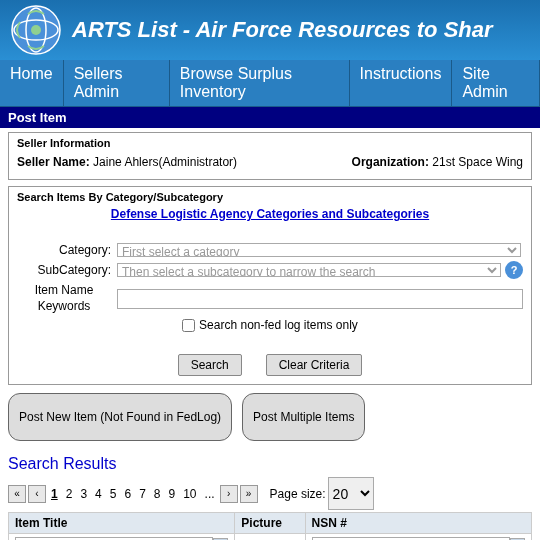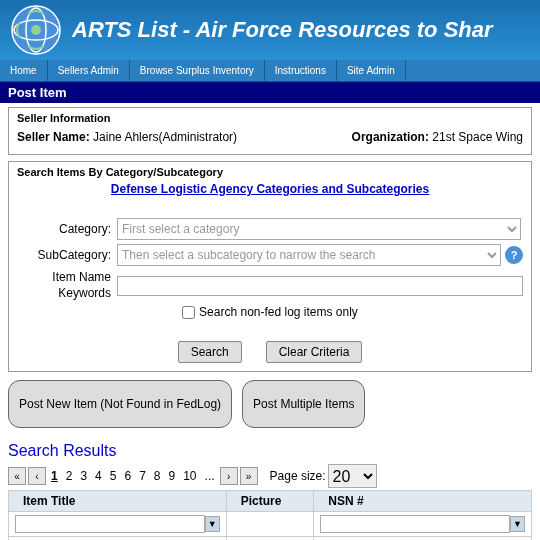--- a/index.html
+++ b/index.html
@@ -5,42 +5,42 @@
     * { box-sizing: border-box; margin: 0; padding: 0; }
     body { font-family: Arial, sans-serif; font-size: 12px; background: #fff; width: 540px; overflow-x: hidden; }
 
     
     .header { background: linear-gradient(to bottom, #1a6faf, #2a8fd4); display: flex; align-items: center; padding: 6px 10px; height: 60px; }
     .header-logo { width: 52px; height: 52px; }
     .header-title { color: #fff; font-size: 22px; font-style: italic; font-weight: bold; margin-left: 10px; white-space: nowrap; }
 
     
     .nav { background: #2a7fc1; display: flex; padding: 0; border-bottom: 1px solid #1a5a8a; }
-    .nav-item { color: #fff; padding: 5px 10px; cursor: pointer; font-size: 10px; border-right: 1px solid #1a5a8a; }
+    .nav-item { color: #fff; padding: 5px 10px; cursor: pointer; font-size: 16px; border-right: 1px solid #1a5a8a; }
 
     
     .main { padding: 0; }
 
     
     .section-title-bar { background: #000080; color: #fff; padding: 3px 8px; font-size: 13px; font-weight: bold; }
 
     
     .fieldset-box { border: 1px solid #999; margin: 6px 8px; padding: 4px 8px 8px; }
     .fieldset-legend { font-weight: bold; font-size: 11px; padding: 0 4px; margin-left: -4px; margin-bottom: 4px; color: #000; }
 
     
     .seller-info { display: flex; justify-content: space-between; padding: 2px 0; font-size: 12px; }
 
     
     .category-link { color: #00c; text-decoration: underline; font-size: 12px; display: block; text-align: center; margin-bottom: 22px; font-weight: bold; cursor: pointer; }
 
     .form-row { display: flex; align-items: center; margin-bottom: 4px; }
     .form-label { width: 100px; text-align: right; padding-right: 6px; font-size: 12px; }
-    .form-label-2line { width: 100px; text-align: right; padding-right: 6px; font-size: 12px; line-height: 1.3; }
-    .form-select { flex: 1; height: 22px; font-size: 12px; color: #999; border: 1px solid #aaa; background: #fff; }
+    .form-label-2line { width: 100px; text-align: center; padding-right: 6px; font-size: 12px; line-height: 1.3; }
+    .form-select { flex: 1; height: 14px; font-size: 12px; color: #999; border: 1px solid #aaa; background: #fff; }
     .form-input { flex: 1; height: 20px; font-size: 12px; border: 1px solid #aaa; }
 
     .help-icon { width: 18px; height: 18px; background: #4a90d9; color: #fff; border-radius: 50%; display: flex; align-items: center; justify-content: center; font-weight: bold; font-size: 11px; margin-left: 4px; cursor: pointer; }
 
     .checkbox-row { display: flex; align-items: center; justify-content: center; margin: 4px 0; }
     .checkbox-row input { margin-right: 4px; }
 
     .buttons-row { display: flex; justify-content: center; gap: 24px; margin-top: 22px; }
     .btn { padding: 3px 12px; font-size: 12px; border: 1px solid #888; background: #e0e0e0; cursor: pointer; border-radius: 2px; }
 
@@ -50,25 +50,25 @@
 
     
     .search-results-title { color: #00c; font-size: 16px; font-weight: normal; padding: 6px 8px 2px; }
 
     
     .pagination-bar { display: flex; align-items: center; padding: 2px 8px; gap: 2px; font-size: 12px; }
     .page-btn { width: 18px; height: 18px; border: 1px solid #999; background: #e8e8e8; cursor: pointer; display: flex; align-items: center; justify-content: center; font-size: 10px; }
     .page-num { padding: 1px 3px; cursor: pointer; font-size: 12px; }
     .page-num.active { font-weight: bold; text-decoration: underline; }
     .page-size-label { margin-left: 10px; font-size: 12px; }
-    .page-size-select { height: 24px; font-size: 16px; border: 1px solid #aaa; }
+    .page-size-select { height: 33px; font-size: 14px; border: 1px solid #aaa; }
 
     
     .results-table { width: calc(100% - 16px); margin: 0 8px; border-collapse: collapse; font-size: 12px; }
-    .results-table th { background: #e0e8f0; border: 1px solid #ccc; padding: 3px 14px; text-align: left; font-weight: bold; }
+    .results-table th { background: #e0e8f0; border: 1px solid #ccc; padding: 3px 6px; text-align: left; font-weight: bold; }
     .results-table td { border: 1px solid #ccc; padding: 3px 6px; }
     .filter-input-wrap { display: flex; align-items: center; }
     .filter-input { width: 100%; height: 18px; border: 1px solid #aaa; font-size: 11px; }
     .filter-btn { width: 16px; height: 16px; background: #c8d8e8; border: 1px solid #aaa; cursor: pointer; display: flex; align-items: center; justify-content: center; font-size: 9px; }
 
     .image-cell { text-align: center; padding: 10px; font-size: 12px; }
   </style>
 </head>
 <body>
 

